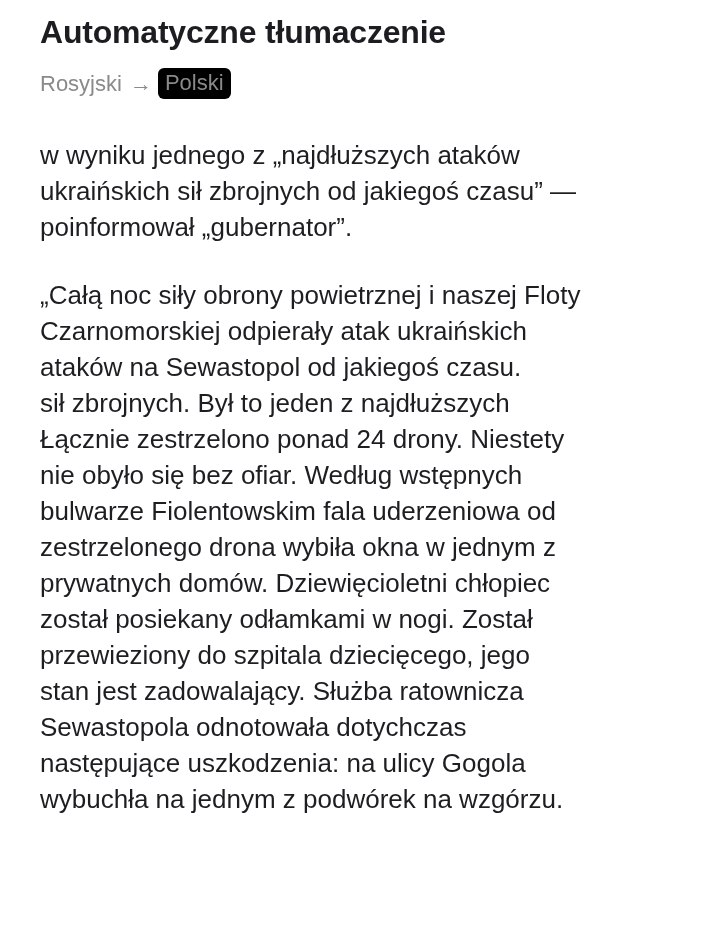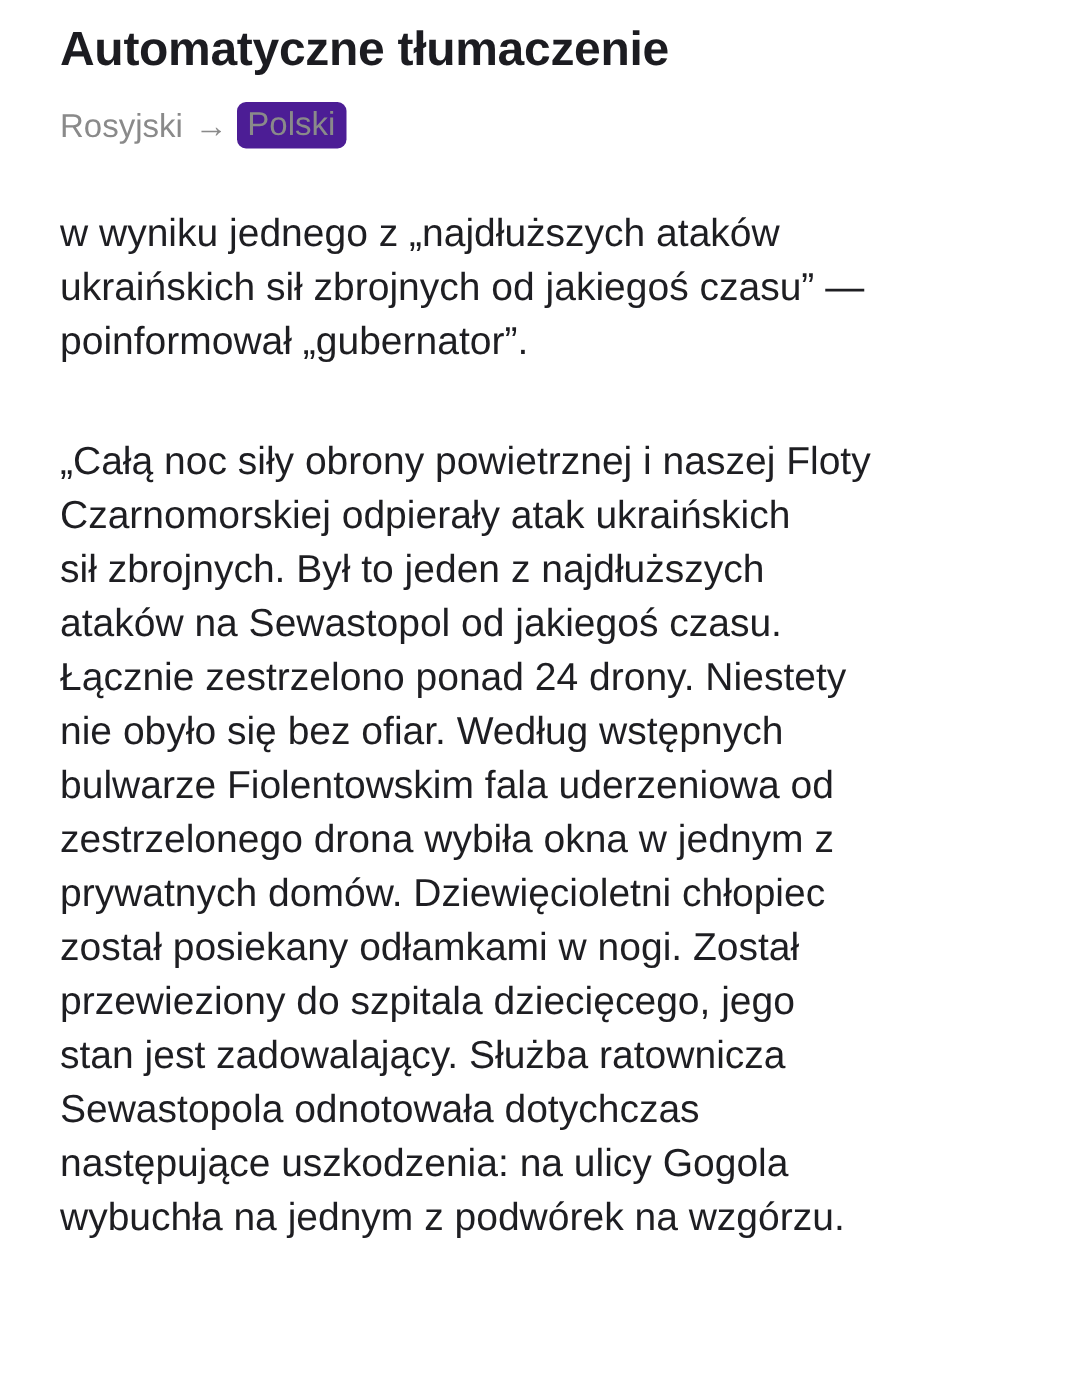--- a/index.html
+++ b/index.html
@@ -41,39 +41,39 @@
     color: #8a8a8a;
     white-space: nowrap;
   }
   .lang-source { }
   .arrow {
     margin: 0 6px 0 8px;
     font-size: 22px;
     color: #8a8a8a;
   }
   .chip {
-    background: #4c1d95;
+    background: #000000;
     border-radius: 6px;
     padding: 2px 7px 3px 7px;
     color: #8a8a8a;
   }
   .body-text {
     position: absolute;
     top: 137px;
     left: 0;
     width: 650px;
     font-size: 26px;
     line-height: 36px;
     color: #1e1e22;
   }
   .para {
     margin: 0;
   }
   .para + .para {
-    margin-top: 44px;
+    margin-top: 32px;
   }
   .line {
     display: block;
     white-space: nowrap;
   }
 </style>
 </head>
 <body>
 
 <div class="container">
@@ -87,22 +87,22 @@
 
   <div class="body-text">
     <p class="para">
       <span class="line">w wyniku jednego z „najdłuższych ataków</span>
       <span class="line">ukraińskich sił zbrojnych od jakiegoś czasu” —</span>
       <span class="line">poinformował „gubernator”.</span>
     </p>
     <p class="para">
       <span class="line">„Całą noc siły obrony powietrznej i naszej Floty</span>
       <span class="line">Czarnomorskiej odpierały atak ukraińskich</span>
+      <span class="line">ataków na Sewastopol od jakiegoś czasu.</span>
       <span class="line">sił zbrojnych. Był to jeden z najdłuższych</span>
-      <span class="line">ataków na Sewastopol od jakiegoś czasu.</span>
       <span class="line">Łącznie zestrzelono ponad 24 drony. Niestety</span>
       <span class="line">nie obyło się bez ofiar. Według wstępnych</span>
       <span class="line">bulwarze Fiolentowskim fala uderzeniowa od</span>
       <span class="line">zestrzelonego drona wybiła okna w jednym z</span>
       <span class="line">prywatnych domów. Dziewięcioletni chłopiec</span>
       <span class="line">został posiekany odłamkami w nogi. Został</span>
       <span class="line">przewieziony do szpitala dziecięcego, jego</span>
       <span class="line">stan jest zadowalający. Służba ratownicza</span>
       <span class="line">Sewastopola odnotowała dotychczas</span>
       <span class="line">następujące uszkodzenia: na ulicy Gogola</span>

